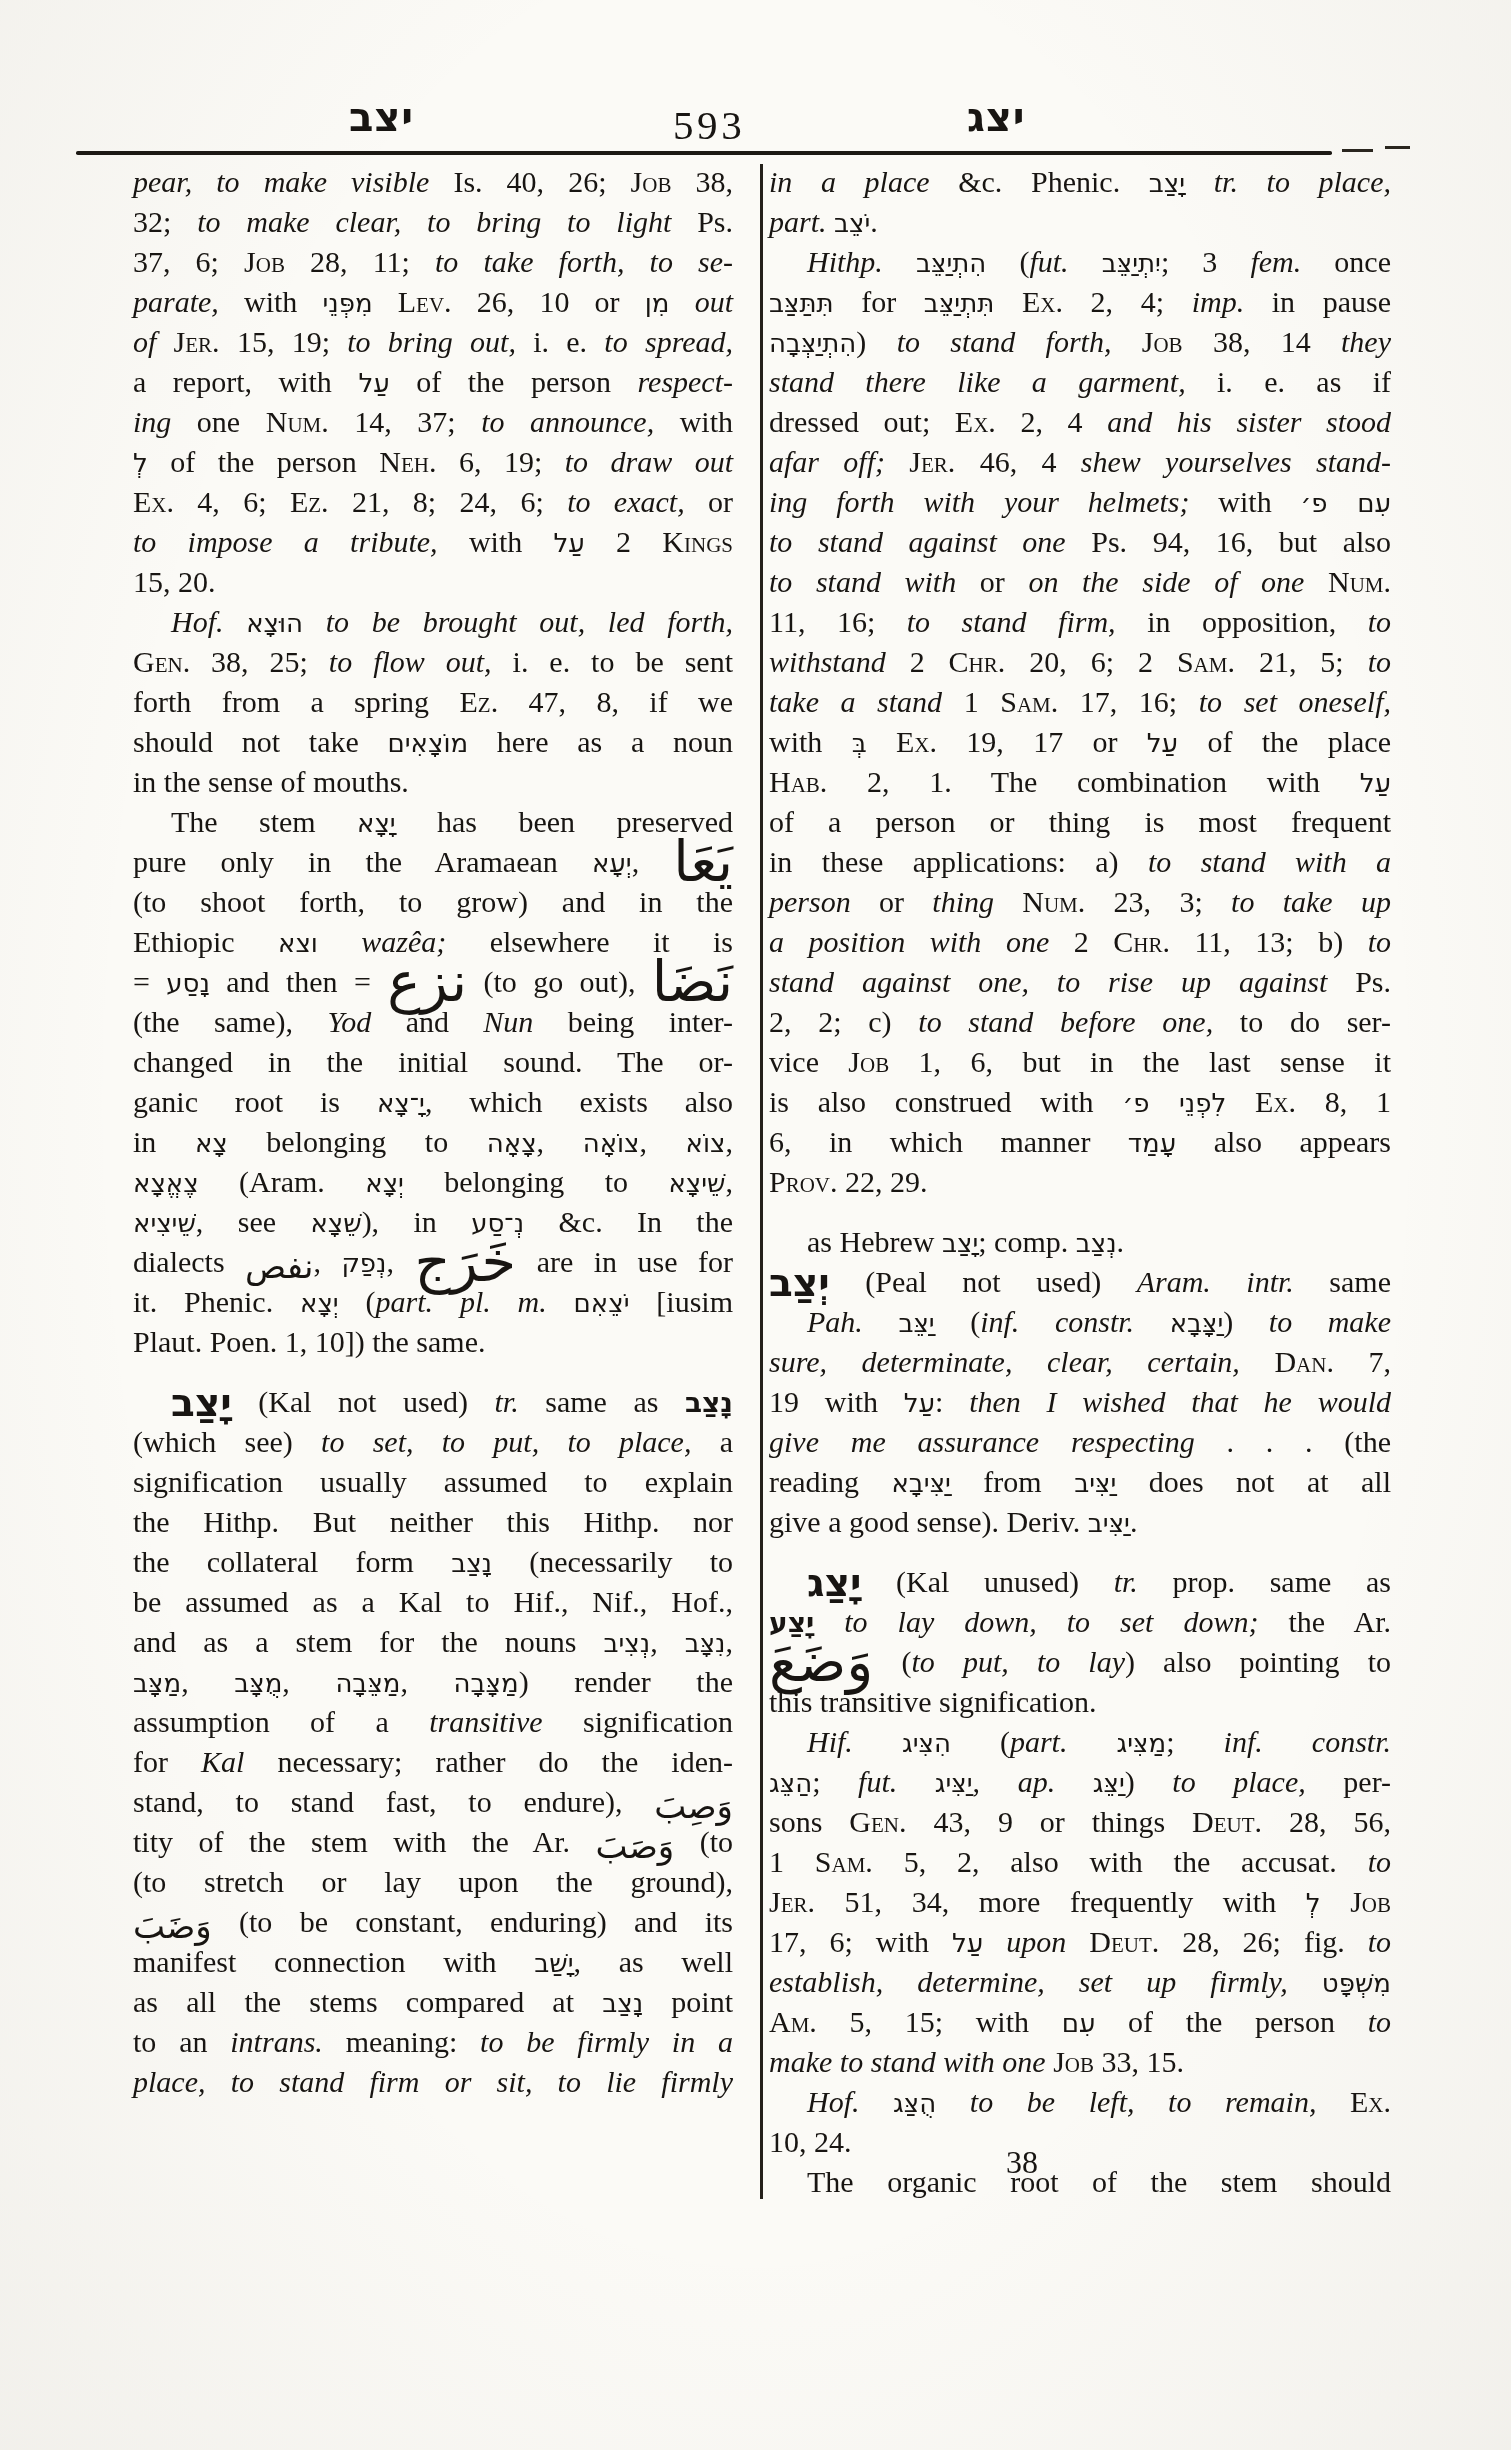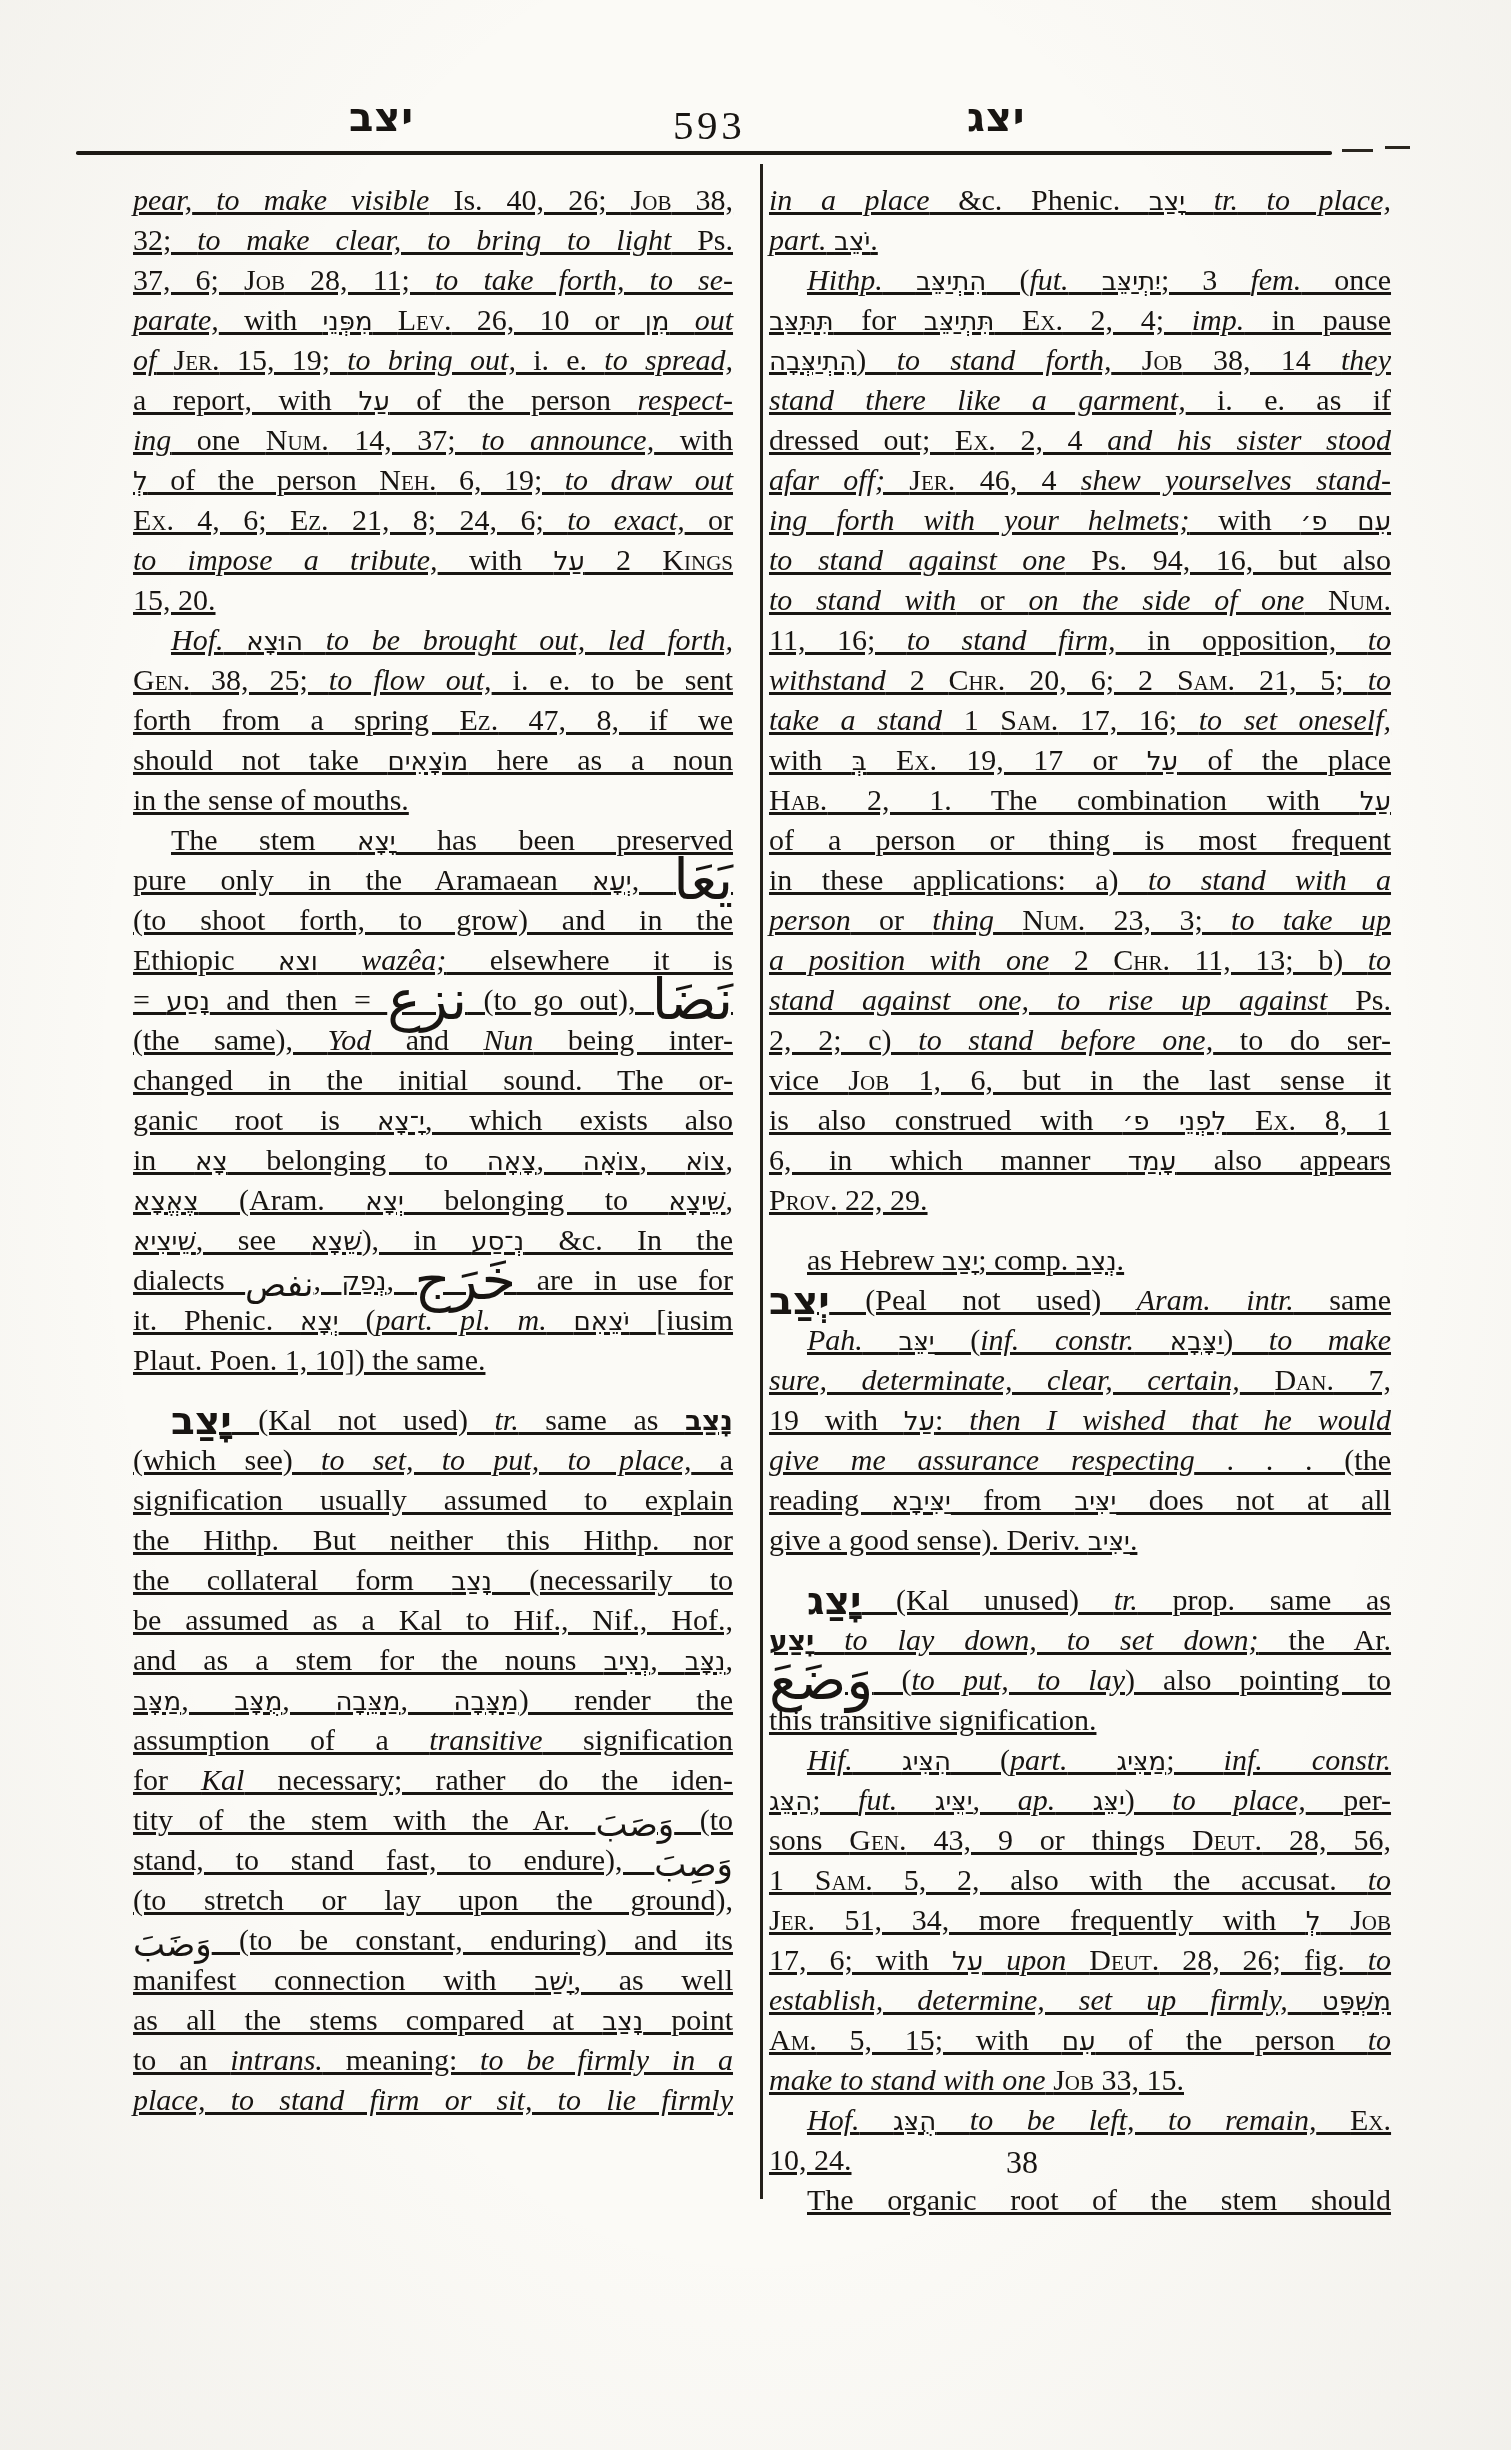--- a/index.html
+++ b/index.html
@@ -19,21 +19,21 @@
   .hdr-left{left:349px;}
   .hdr-right{left:967px;}
   .hdr-num{position:absolute;top:101px;left:673px;font-size:41px;letter-spacing:3.6px;text-align:right;}
   .rule{position:absolute;left:76px;top:151px;width:1256px;height:3.6px;background:#1c1914;border-radius:1.8px;}
   .rule-dash{position:absolute;height:2.7px;background:#2a261f;top:149px;}
   .rd1{left:1342px;width:31px;}
   .rd2{left:1385px;width:25px;top:146px;}
   
   .divider{position:absolute;left:760px;top:164px;width:2.7px;height:2035px;background:#24201a;}
   
-  .col{position:absolute;top:180px;text-decoration:underline;}
+  .col{position:absolute;top:162px;}
   .col-left{left:133px;width:600px;}
   .col-right{left:769px;width:622px;}
   .para{margin:0;}
   .para.entry{margin-top:20px;}
   .para.ind .line:first-child{text-indent:38px;}
   .line{
     height:40px;line-height:40px;font-size:30px;
     text-align:justify;text-align-last:justify;
     white-space:normal;overflow:visible;
   }
@@ -105,22 +105,22 @@
       <div class="line"><span class="seg-hw" dir="rtl">יָצַב</span><span class="seg-r"> (Kal not used) </span><span class="seg-i">tr.</span><span class="seg-r"> same as </span><span class="seg-heb" dir="rtl">נָצַב</span></div>
       <div class="line"><span class="seg-r">(which see) </span><span class="seg-i">to set, to put, to place,</span><span class="seg-r"> a</span></div>
       <div class="line"><span class="seg-r">signification usually assumed to explain</span></div>
       <div class="line"><span class="seg-r">the Hithp.  But neither this Hithp. nor</span></div>
       <div class="line"><span class="seg-r">the collateral form </span><span class="seg-he" dir="rtl">נָצַב</span><span class="seg-r"> (necessarily to</span></div>
       <div class="line"><span class="seg-r">be assumed as a Kal to Hif., Nif., Hof.,</span></div>
       <div class="line"><span class="seg-r">and as a stem for the nouns </span><span class="seg-he" dir="rtl">נְצִיב</span><span class="seg-r">, </span><span class="seg-he" dir="rtl">נִצָּב</span><span class="seg-r">,</span></div>
       <div class="line"><span class="seg-he" dir="rtl">מַצָּב</span><span class="seg-r">, </span><span class="seg-he" dir="rtl">מֻצָּב</span><span class="seg-r">, </span><span class="seg-he" dir="rtl">מַצֵּבָה</span><span class="seg-r">, </span><span class="seg-he" dir="rtl">מַצָּבָה</span><span class="seg-r">) render the</span></div>
       <div class="line"><span class="seg-r">assumption of a </span><span class="seg-i">transitive</span><span class="seg-r"> signification</span></div>
       <div class="line"><span class="seg-r">for </span><span class="seg-i">Kal</span><span class="seg-r"> necessary; rather do the iden-</span></div>
+      <div class="line"><span class="seg-r">stand, to stand fast, to endure), </span><span class="seg-ar" dir="rtl">وَصِبَ</span></div>
       <div class="line"><span class="seg-r">tity of the stem with the Ar. </span><span class="seg-ar" dir="rtl">وَصَبَ</span><span class="seg-r"> (to</span></div>
-      <div class="line"><span class="seg-r">stand, to stand fast, to endure), </span><span class="seg-ar" dir="rtl">وَصِبَ</span></div>
       <div class="line"><span class="seg-r">(to stretch or lay upon the ground),</span></div>
       <div class="line"><span class="seg-ar" dir="rtl">وَضَبَ</span><span class="seg-r"> (to be constant, enduring) and its</span></div>
       <div class="line"><span class="seg-r">manifest connection with </span><span class="seg-he" dir="rtl">יָשַׁב</span><span class="seg-r">, as well</span></div>
       <div class="line"><span class="seg-r">as all the stems compared at </span><span class="seg-he" dir="rtl">נָצַב</span><span class="seg-r"> point</span></div>
       <div class="line"><span class="seg-r">to an </span><span class="seg-i">intrans.</span><span class="seg-r"> meaning: </span><span class="seg-i">to be firmly in a</span></div>
       <div class="line"><span class="seg-i">place, to stand firm or sit, to lie firmly</span></div>
     </div>
   </div>
 <div class="col col-right" id="col-right">
     <div class="para">

